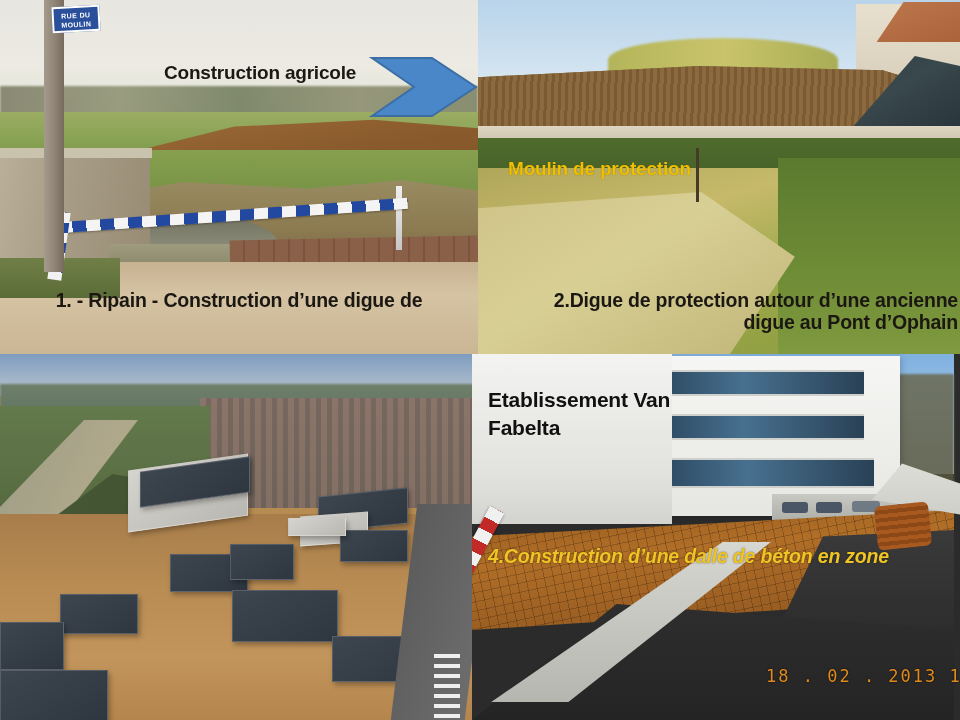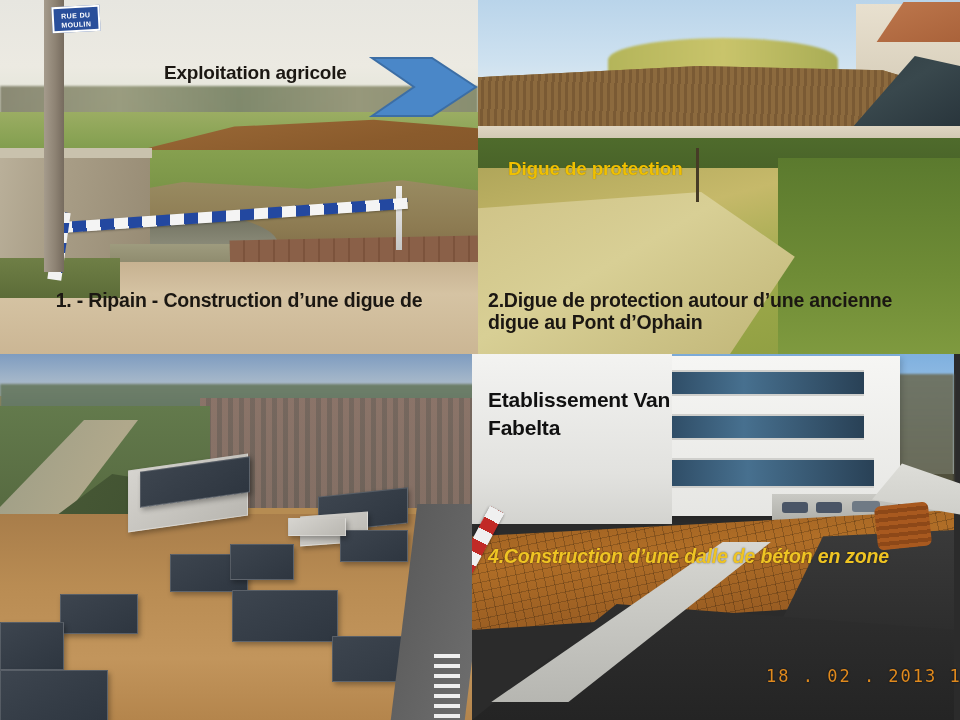--- a/index.html
+++ b/index.html
@@ -368,21 +368,21 @@
       <div class="layer" id="c1-post"></div>
       <div class="layer" id="c1-tape"></div>
       <div class="layer" id="c1-tape2"></div>
       <div class="layer" id="c1-pole"></div>
       <div class="layer" id="c1-sign">
         <div>RUE DU</div>
         <div>MOULIN</div>
       </div>
     </div>
 
-    <div class="caption cap-dark" style="left:164px; top:62px; font-size:19px;">Exploitation agricole</div>
+    <div class="caption cap-dark" style="left:164px; top:62px; font-size:19px;">Construction agricole</div>
 
     <div class="arrow" style="left:372px; top:56px;">
       <svg width="104" height="62" viewBox="0 0 104 62" aria-hidden="true">
         <polygon points="0,2 60,2 104,31 60,60 0,60 42,31" fill="#4a87c8" stroke="#3c6ea5" stroke-width="2"></polygon>
       </svg>
     </div>
 
     <div class="caption cap-dark" style="left:0; top:290px; width:478px; text-align:center; font-size:19.5px;">
       <div>1. - Ripain - Construction d’une digue de</div>
     </div>
@@ -397,23 +397,23 @@
       <div class="layer" id="c2-barnroof"></div>
       <div class="layer" id="c2-slateroof"></div>
       <div class="layer" id="c2-wallstrip"></div>
       <div class="layer" id="c2-hedge"></div>
       <div class="layer" id="c2-grass"></div>
       <div class="layer" id="c2-greenR"></div>
       <div class="layer" id="c2-dry"></div>
       <div class="layer" id="c2-stake"></div>
     </div>
 
-    <div class="caption cap-gold" style="left:30px; top:158px; font-size:19px;">Digue de protection</div>
-
-    <div class="caption cap-dark" style="left:10px; top:290px; width:470px; font-size:19.5px;">
+    <div class="caption cap-gold" style="left:30px; top:158px; font-size:19px;">Moulin de protection</div>
+
+    <div class="caption cap-dark" style="left:10px; top:290px; width:470px; font-size:19.5px;text-align:right;">
       <div>2.Digue de protection autour d’une ancienne</div>
       <div>digue au Pont d’Ophain</div>
     </div>
   </div>
 
   <div class="cell" id="cell3">
     <div class="photo">
       <div class="layer" id="c3-sky"></div>
       <div class="layer" id="c3-far"></div>
       <div class="layer" id="c3-town"></div>

